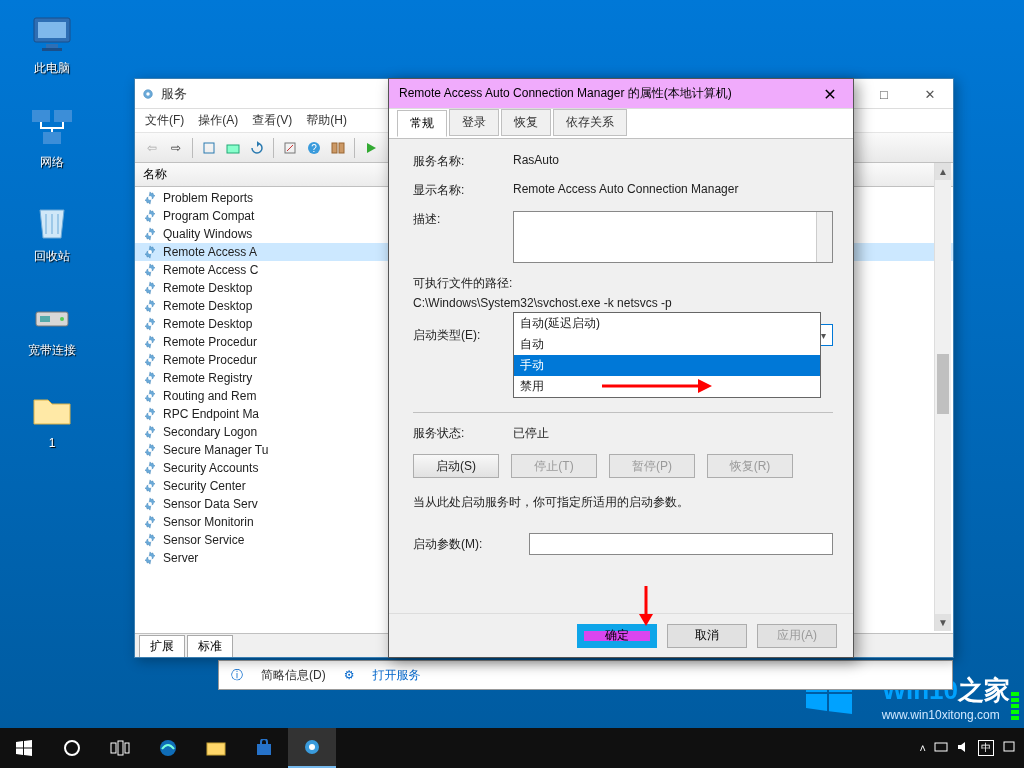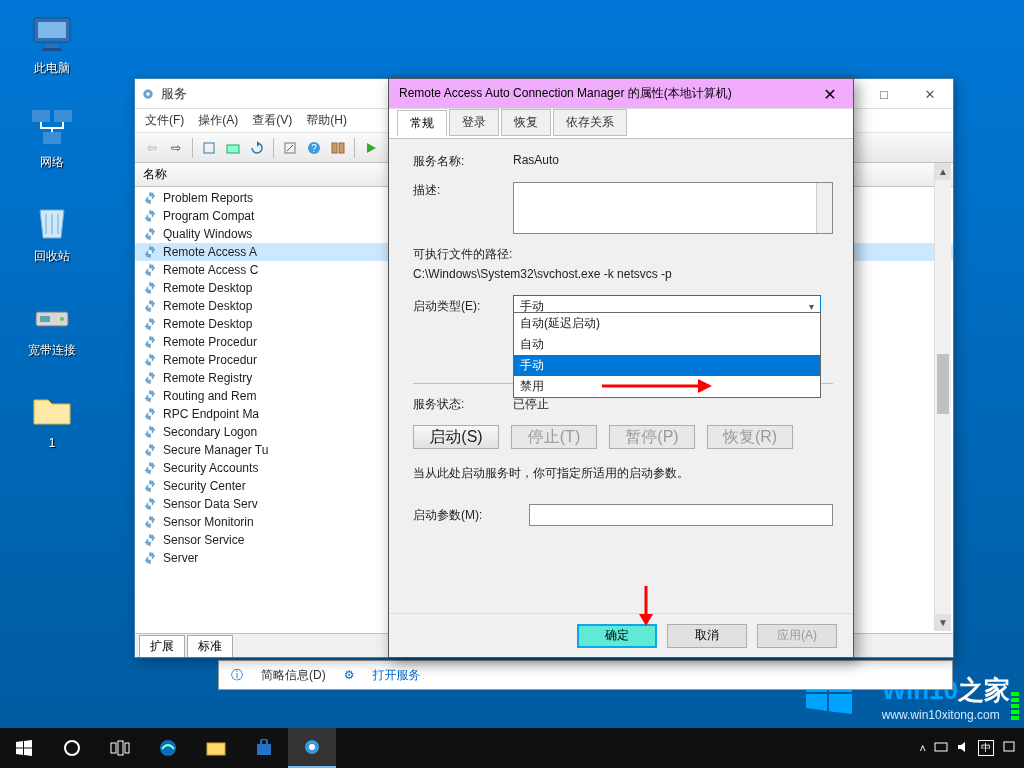--- a/index.html
+++ b/index.html
@@ -50,38 +50,38 @@
 .scrollbar-v .thumb { position:absolute; left:2px; right:2px; top:40%; height:60px; background:#c0c0c0; }
 
 
 .props { position:absolute; left:388px; top:78px; width:466px; height:580px; background:#f0f0f0; border:1px solid #555; box-shadow: 4px 4px 14px rgba(0,0,0,.4); }
 .props .ptitle { height:30px; background:#f0abfc; display:flex; align-items:center; padding:0 10px; font-size:12px; position:relative; border-bottom:1px solid #ddd; }
 .props .ptitle .close { position:absolute; right:0; top:0; width:46px; height:30px; display:flex; align-items:center; justify-content:center; font-size:16px; }
 .props .tabstrip { height:30px; display:flex; align-items:flex-start; padding:0 8px; background:#fff; border-bottom:1px solid #c0c0c0; gap:2px; }
 .props .ptab { border:1px solid #c0c0c0; border-bottom:1px solid #fff; padding:4px 12px; font-size:12px; background:#fff; position:relative; top:1px; }
 .props .ptab.inactive { border-bottom:1px solid #c0c0c0; background:#f0f0f0; color:#333; top:0; }
 .props .content { padding:14px 20px 10px 24px; font-size:12px; color:#222; position:relative; height:calc(100% - 30px - 30px - 44px); }
-.field-row { display:flex; margin-bottom:12px; }
+.field-row { display:flex; margin-bottom:12px;justify-content:space-between; }
 .field-row .flabel { width:100px; flex-shrink:0; }
 .field-row .fvalue { flex:1; }
 .desc-box { flex:1; height:52px; border:1px solid #888; background:#fff; padding:3px 6px; font-size:12px; overflow:hidden; position:relative; }
 .desc-box .mini-scroll { position:absolute; right:0; top:0; bottom:0; width:16px; background:#f0f0f0; border-left:1px solid #ccc; }
 .select { width:308px; height:22px; border:1px solid #0078d7; background:#fff; display:flex; align-items:center; padding:0 6px; justify-content:space-between; }
 .select .sel-arrow { font-size:10px; color:#555; }
 .dropdown { position:absolute; width:308px; border:1px solid #666; background:#fff; z-index:10; }
 .dropdown .opt { padding:2px 6px; font-size:12px; }
 .dropdown .opt.hl { background:#0078d7; color:#fff; }
 .btn-row { display:flex; gap:12px; margin-top:6px; }
-.pbtn { width:86px; height:24px; border:1px solid #adadad; background:linear-gradient(#f8f8f8,#e1e1e1); display:flex; align-items:center; justify-content:center; font-size:16px; }
+.pbtn { width:86px; height:24px; border:1px solid #adadad; background:linear-gradient(#f8f8f8,#e1e1e1); display:flex; align-items:center; justify-content:center; font-size:12px; }
 .pbtn.disabled { color:#9a9a9a; background:#e8e8e8; }
 .start-input { flex:1; height:22px; border:1px solid #888; background:#fff; }
 .hr { height:1px; background:#c0c0c0; margin:10px 0 12px; }
 .props .footer { position:absolute; bottom:0; left:0; right:0; height:44px; display:flex; align-items:center; justify-content:flex-end; gap:10px; padding:0 16px; background:#f0f0f0; border-top:1px solid #ddd; }
 .fbtn { width:80px; height:24px; border:1px solid #adadad; background:#e1e1e1; display:flex; align-items:center; justify-content:center; font-size:12px; }
-.fbtn.primary { border:2px solid #0ea5e9; background:#5eead4; }
+.fbtn.primary { border:7px solid #0ea5e9; background:#d946ef; }
 .fbtn.disabled { color:#9a9a9a; }
 
 
 .red-arrow { position:absolute; z-index:20; }
 .red-arrow.right svg, .red-arrow.down svg { display:block; }
 
 
 .watermark { position:absolute; right:14px; bottom:46px; text-align:left; color:#fff; }
 .watermark .big { font-size:26px; font-weight:bold; }
 .watermark .w10 { color:#00a2ff; }
@@ -413,20 +413,24 @@
   <div class="tabstrip">
     <div class="ptab">常规</div>
     <div class="ptab inactive">登录</div>
     <div class="ptab inactive">恢复</div>
     <div class="ptab inactive">依存关系</div>
   </div>
   <div class="content">
     <div class="field-row">
       <div class="flabel">服务名称:</div>
       <div class="fvalue">RasAuto</div>
+    </div>
+    <div class="field-row">
+      <div class="flabel">显示名称:</div>
+      <div class="fvalue">Remote Access Auto Connection Manager</div>
     </div>
     <div class="field-row">
       <div class="flabel">描述:</div>
       <div class="desc-box">
         <div class="mini-scroll"></div>
       </div>
     </div>
     <div style="margin-bottom:4px;">可执行文件的路径:</div>
     <div style="margin-bottom:14px;">C:\Windows\System32\svchost.exe -k netsvcs -p</div>
     <div class="field-row" style="align-items:center;">

